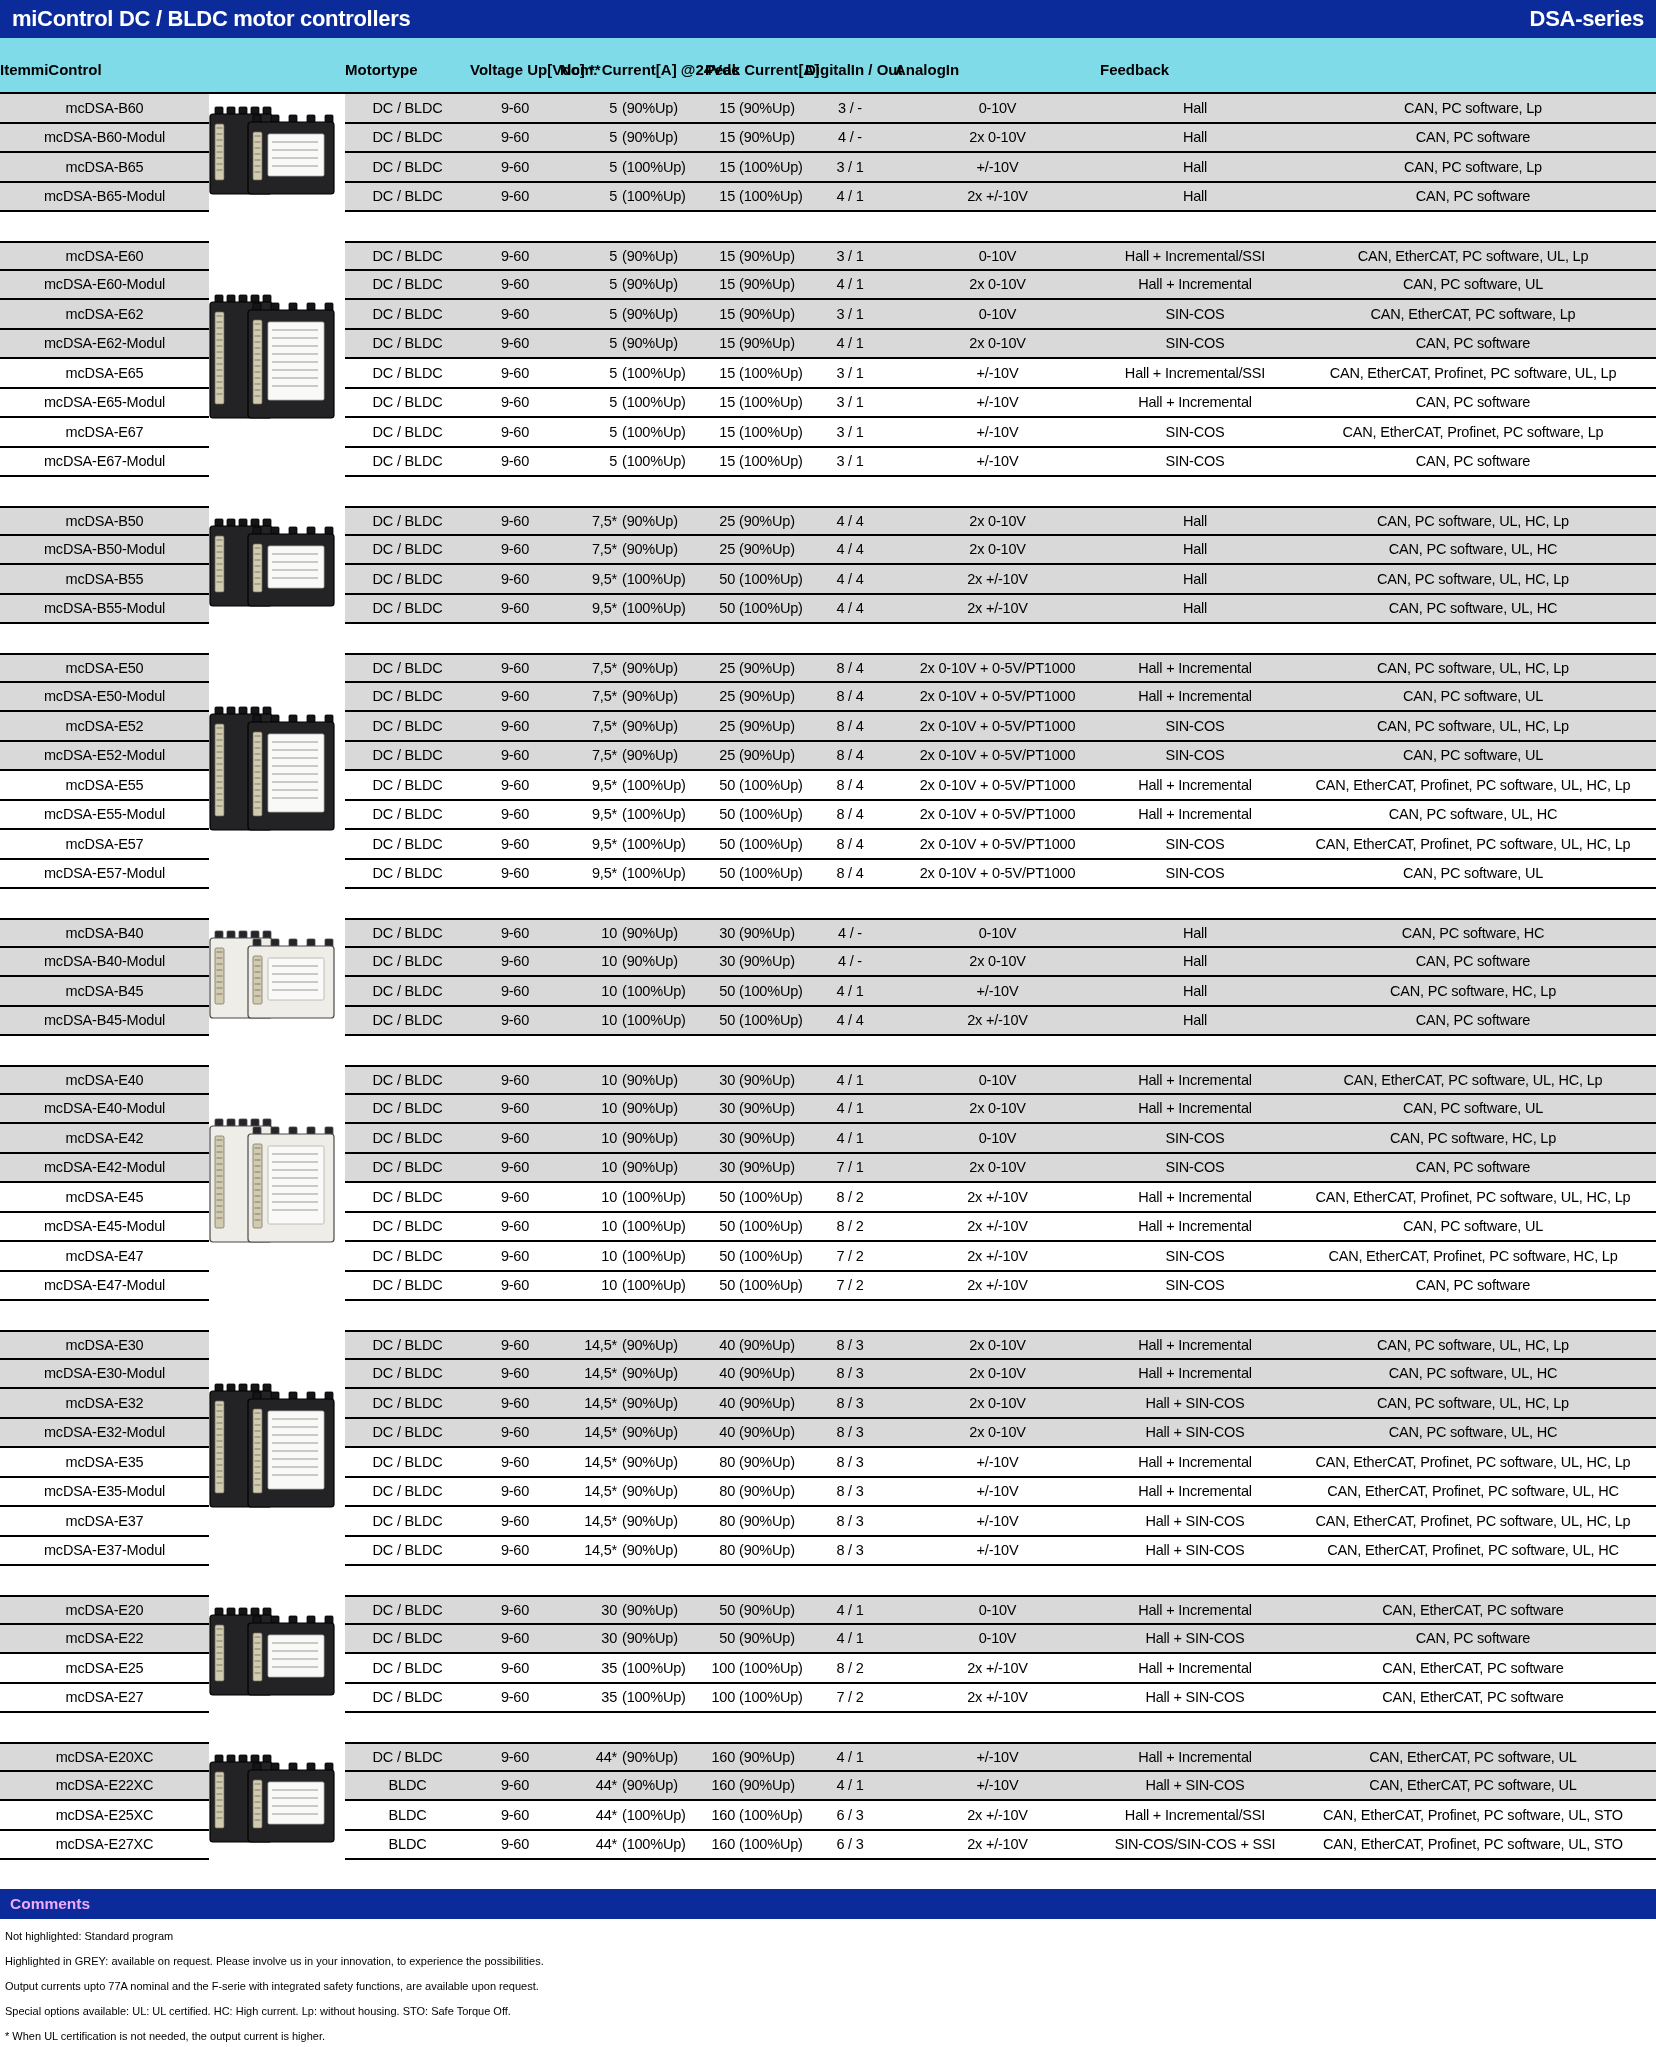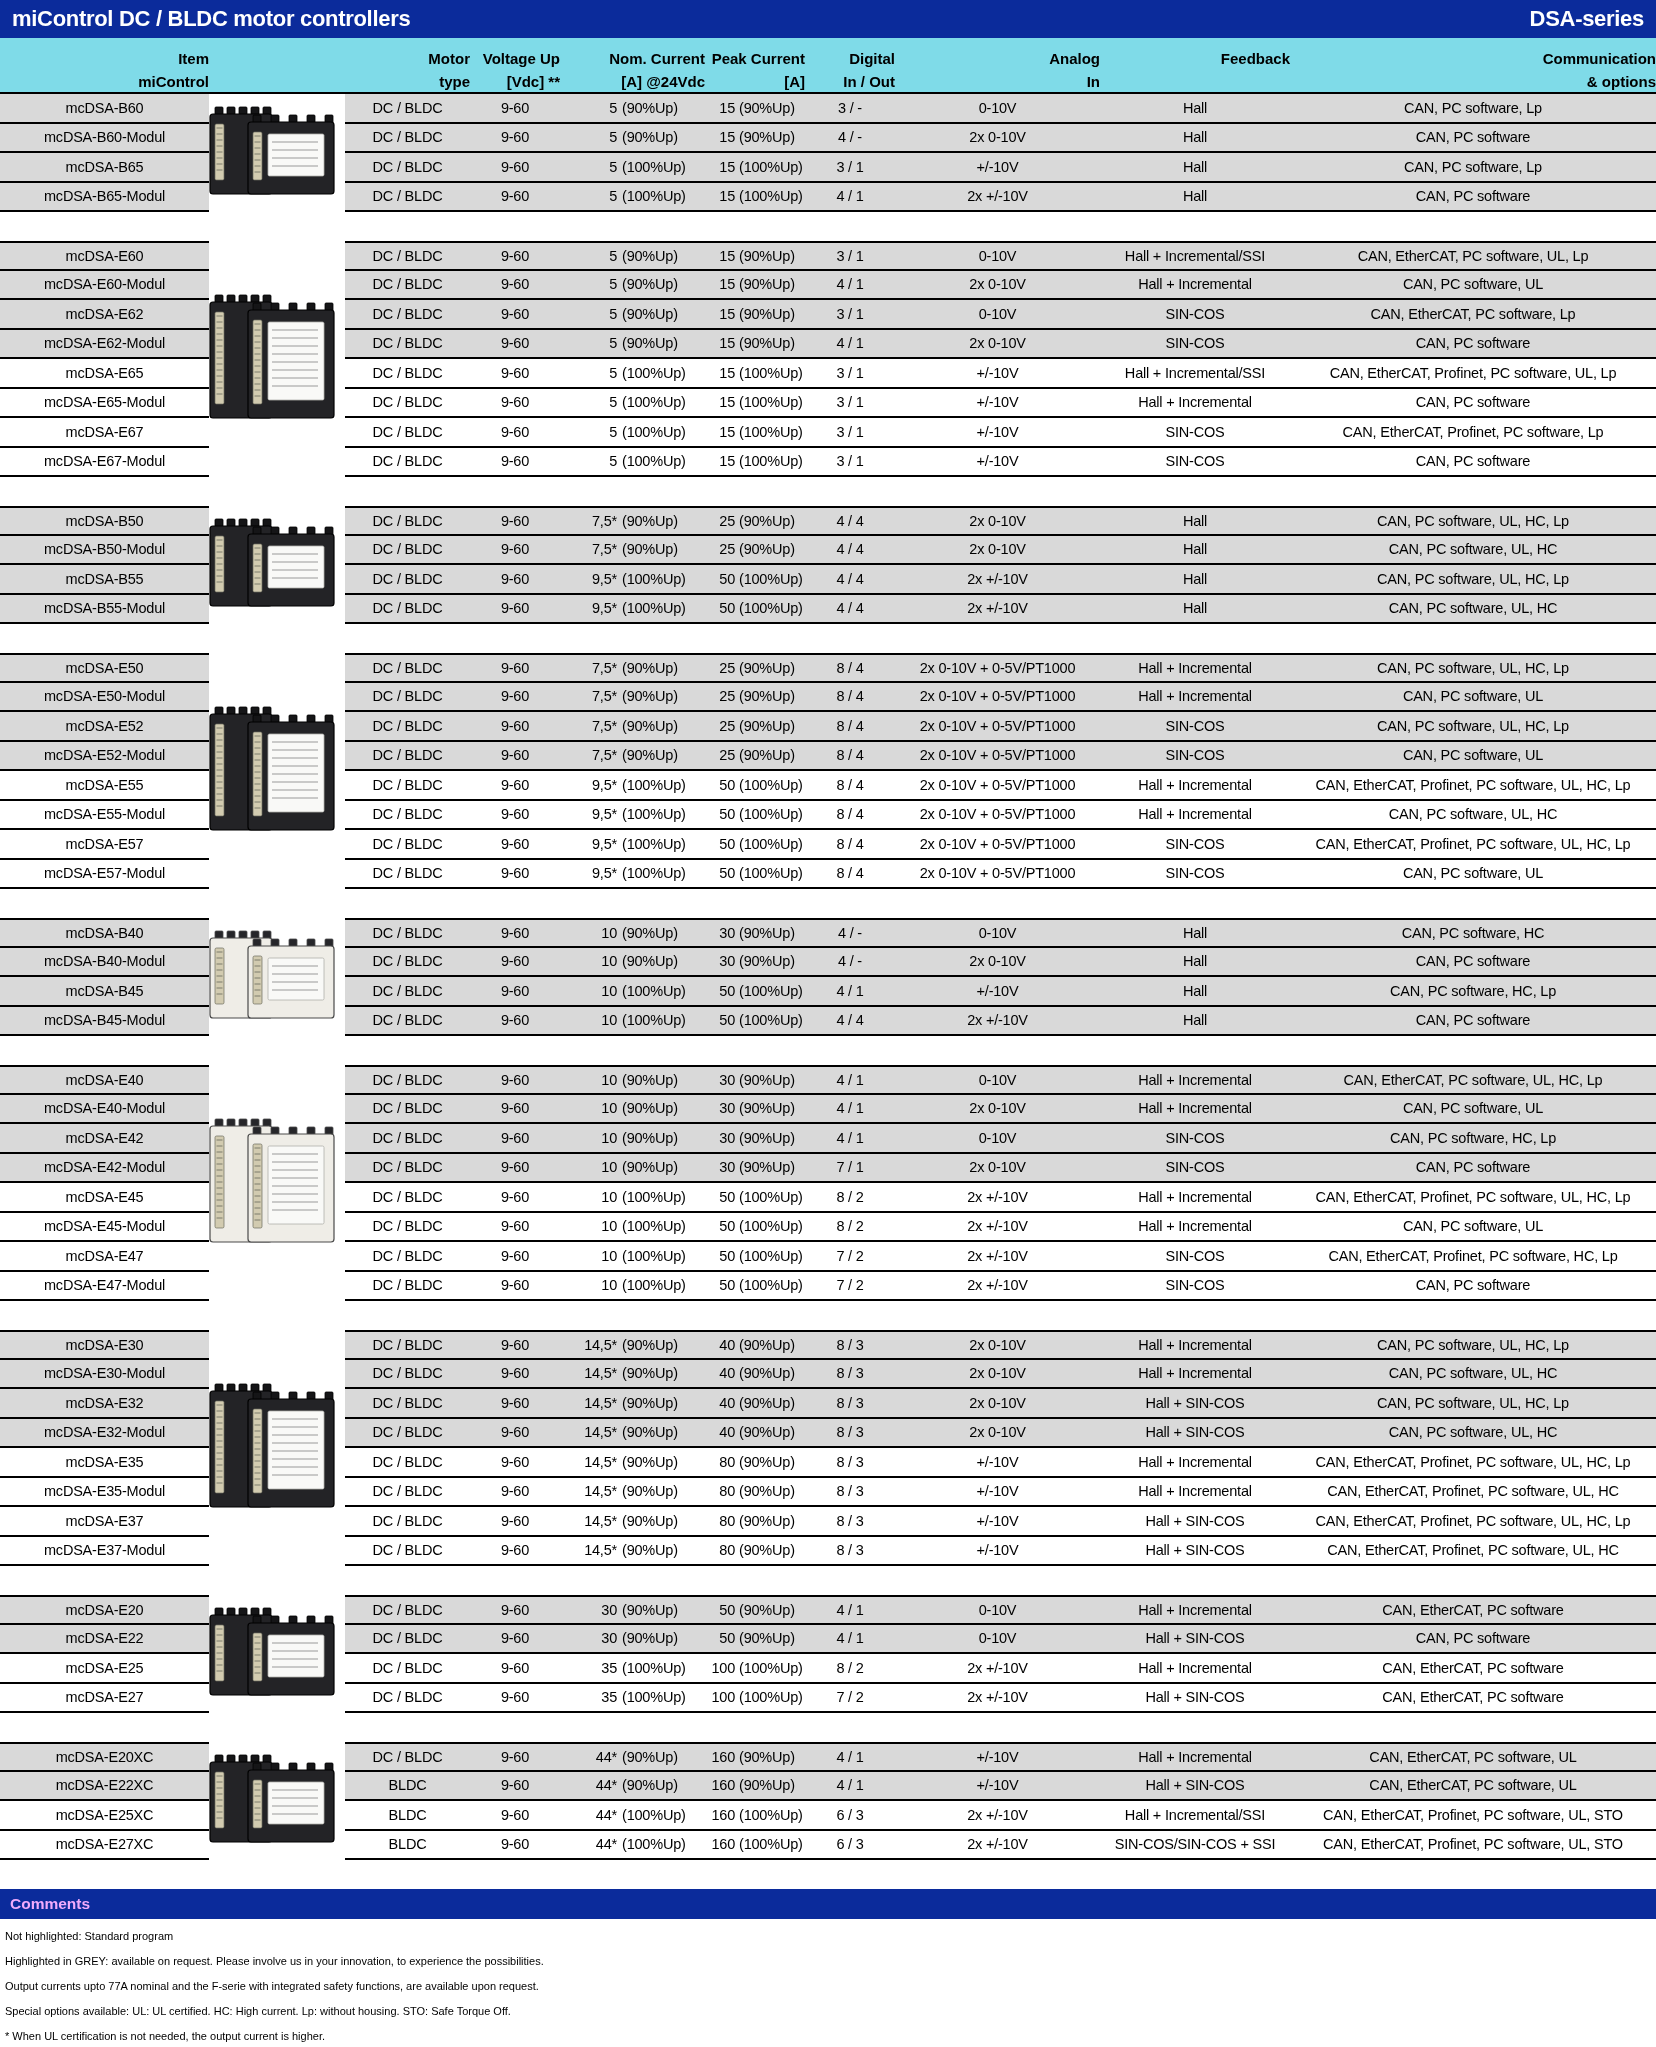--- a/index.html
+++ b/index.html
@@ -6,21 +6,21 @@
   body{font-family:"Liberation Sans", sans-serif;color:#000;}
   .page{width:1656px;height:2047px;position:relative;overflow:hidden;background:#fff;}
 
   
   .title-bar{height:38px;background:#0b2b9b;display:flex;justify-content:space-between;align-items:center;
     padding:0 12px;box-sizing:border-box;text-align:center;}
   .title-bar .t-left,.title-bar .t-right{color:#fff;font-weight:bold;font-size:22px;letter-spacing:-0.3px;}
 
   
   .col-header{height:56px;background:#7fdbe8;border-bottom:2px solid #000;display:flex;box-sizing:border-box;}
-  .hcell{display:flex;flex-direction:column;align-items:flex-end;padding-top:9px;box-sizing:border-box;}
+  .hcell{display:flex;align-items:flex-start;padding-top:20px;box-sizing:border-box;}
   .hcell .l1,.hcell .l2{font-weight:bold;font-size:15px;line-height:23px;white-space:nowrap;}
 
   
   .c-item{width:209px;}
   .c-img{width:136px;}
   .c-motor{width:125px;}
   .c-volt{width:90px;}
   .c-nom{width:145px;}
   .c-peak{width:100px;}
   .c-dig{width:90px;}
@@ -91,24 +91,20 @@
       <span class="l2">In / Out</span>
     </div>
     <div class="hcell c-analog">
       <span class="l1">Analog</span>
       <span class="l2">In</span>
     </div>
     <div class="hcell c-feed">
       <span class="l1">Feedback</span>
       <span class="l2"></span>
     </div>
-    <div class="hcell c-comm">
-      <span class="l1">Communication</span>
-      <span class="l2">&amp; options</span>
-    </div>
   </div>
 
   <div id="groups">
       <div class="group first">
         <div class="row hl">
           <div class="cell c-item">mcDSA-B60</div>
           <div class="cell c-img"></div>
           <div class="cell c-motor">DC / BLDC</div>
           <div class="cell c-volt">9-60</div>
           <div class="cell c-nom">

